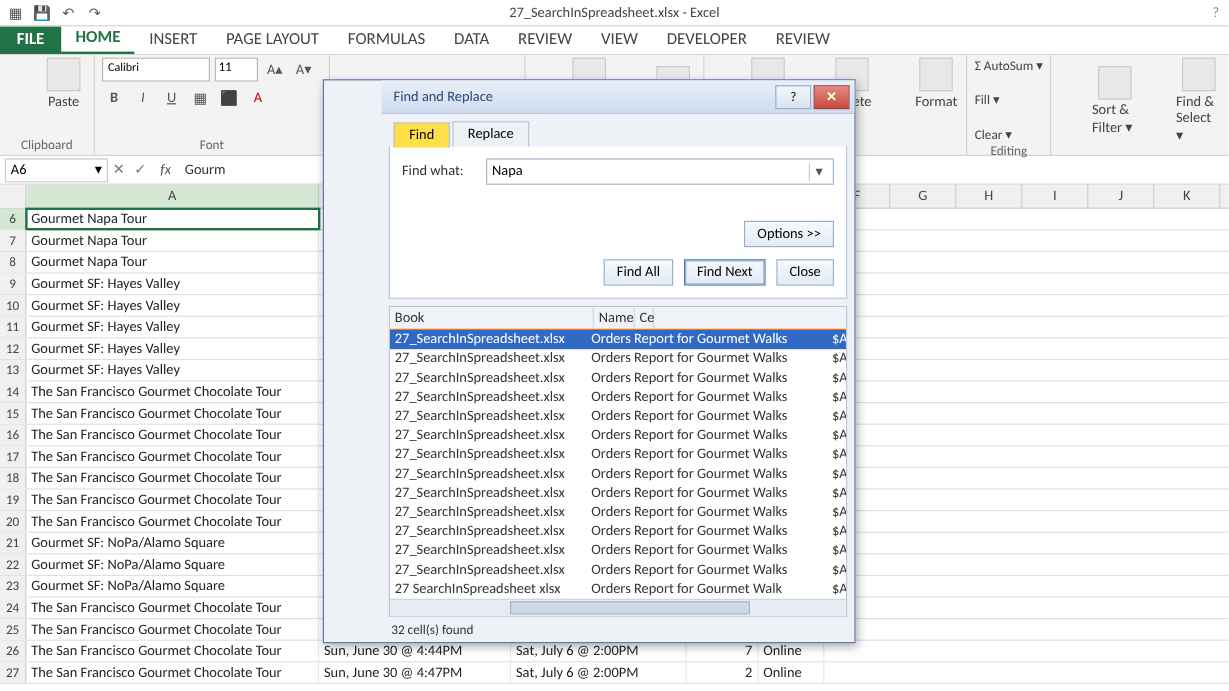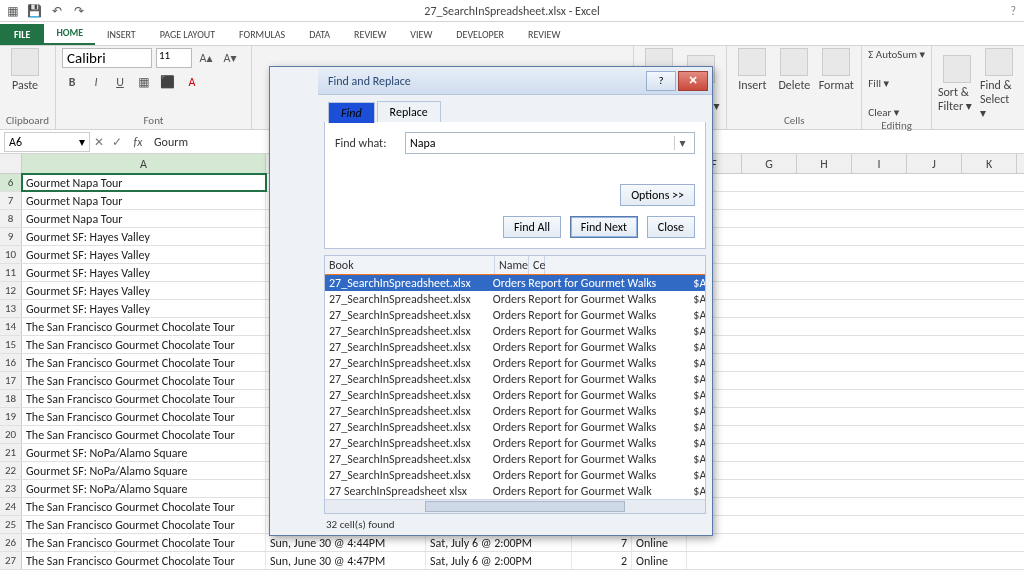--- a/index.html
+++ b/index.html
@@ -3,30 +3,30 @@
 <meta charset="utf-8">
 <style>
 * { margin:0; padding:0; box-sizing:border-box; font-family:"Segoe UI",Calibri,Arial,sans-serif; font-size:12px; }
 body { background:#fff; width:1024px; height:576px; overflow:hidden; position:relative; }
 .titlebar { height:22px; background:#fff; display:flex; align-items:center; justify-content:center; position:relative; border-bottom:1px solid #d4d4d4; }
 .titlebar .qat { position:absolute; left:4px; top:2px; display:flex; gap:4px; }
 .titlebar .qat .qbtn { width:18px; height:18px; display:flex; align-items:center; justify-content:center; color:#555; }
 .titlebar .title { font-size:12px; color:#444; }
 .titlebar .help { position:absolute; right:8px; top:4px; color:#888; }
 .tabs { height:24px; display:flex; align-items:end; background:#fff; border-bottom:1px solid #d4d4d4; }
-.tabs .tab { padding:4px 12px; font-size:10px; color:#444; cursor:pointer; }
+.tabs .tab { padding:4px 12px; font-size:14px; color:#444; cursor:pointer; }
 .tabs .tab.file { background:#217346; color:#fff; font-weight:bold; padding:4px 14px; }
 .tabs .tab.active { color:#217346; font-weight:bold; border-bottom:2px solid #217346; }
 .ribbon { height:84px; background:#f3f3f3; border-bottom:1px solid #d4d4d4; display:flex; }
 .ribbon .group { border-right:1px solid #d4d4d4; padding:2px 6px 0 6px; display:flex; flex-direction:column; justify-content:space-between; }
 .ribbon .group .controls { display:flex; gap:4px; align-items:center; flex-wrap:wrap; }
 .ribbon .group .label { text-align:center; font-size:11px; color:#666; padding-bottom:2px; }
-.ribbon .btnlg { width:38px; display:flex; flex-direction:column; align-items:center; gap:2px; font-size:11px; color:#444; }
+.ribbon .btnlg { width:38px; display:flex; flex-direction:column; align-items:center; gap:2px; font-size:11px; color:#444;margin-left:28px; }
 .ribbon .btnlg .ic { width:28px; height:28px; background:#e8e8e8; border:1px solid #ccc; }
-.ribbon .fontsel { width:90px; height:20px; border:1px solid #bbb; background:#fff; font-size:15px; padding:0 4px; }
+.ribbon .fontsel { width:90px; height:20px; border:1px solid #bbb; background:#fff; font-size:10px; padding:0 4px; }
 .ribbon .sizesel { width:36px; height:20px; border:1px solid #bbb; background:#fff; font-size:11px; padding:0 2px; }
 .ribbon .ibtn { width:20px; height:20px; display:flex; align-items:center; justify-content:center; color:#555; font-size:12px; }
 .ribbon .autosum { font-size:11px; color:#444; }
 .fbar { height:24px; border-bottom:1px solid #d4d4d4; display:flex; align-items:center; }
 .namebox { width:86px; height:20px; border:1px solid #ccc; margin-left:4px; padding:0 4px; font-size:12px; display:flex; align-items:center; justify-content:space-between; }
 .fbar .fx { width:24px; text-align:center; font-style:italic; color:#555; }
 .fbar .formula { flex:1; padding:0 4px; font-size:12px; color:#333; }
 .fbar .fbtn { width:18px; text-align:center; color:#777; }
 .sheet { position:relative; }
 .colhdr { display:flex; height:20px; background:#f0f0f0; border-bottom:1px solid #ccc; }
@@ -51,21 +51,21 @@
 .colcell.selc { background:#d4e8d4; }
 
 .dialog { position:absolute; left:269px; top:66px; width:444px; background:#eef2f7; border:1px solid #5b7aa8; box-shadow:2px 3px 8px rgba(0,0,0,.35);padding-left:48px; }
 .dialog .dtitle { height:28px; background:linear-gradient(#e8eff8,#cfdcee); display:flex; align-items:center; justify-content:space-between; padding:0 4px 0 10px; border-bottom:1px solid #b8c6dc; }
 .dialog .dtitle .t { font-size:12px; color:#2b4875; }
 .dialog .dtitle .winbtns { display:flex; gap:2px; }
 .dialog .dtitle .winbtn { width:30px; height:20px; border:1px solid #9bb0cf; background:linear-gradient(#f3f7fc,#d7e2f0); font-size:11px; text-align:center; line-height:18px; }
 .dialog .dtitle .winbtn.close { background:linear-gradient(#e38a7f,#c94a3b); color:#fff; border-color:#a04038; font-weight:bold; }
 .dialog .dtabs { display:flex; margin:6px 0 0 10px; }
 .dialog .dtab { padding:3px 12px; border:1px solid #b8c6dc; border-bottom:none; background:#eef2f7; font-size:12px; margin-right:2px; }
-.dialog .dtab.active { background:#1d4ed8; position:relative; top:1px;font-style:italic; }
+.dialog .dtab.active { background:#fde047; position:relative; top:1px; }
 .dialog .dbody { background:#fff; border:1px solid #b8c6dc; margin:0 6px 6px 6px; border-top:none; padding:10px; }
 .dialog .findrow { display:flex; align-items:center; gap:8px; }
 .dialog .findrow label { font-size:12px; color:#333; width:62px; }
 .dialog .findrow .input { flex:1; height:22px; border:1px solid #aab8cc; padding:0 4px; font-size:12px; display:flex; align-items:center; justify-content:space-between; }
 .dialog .findrow .input .dd { width:16px; text-align:center; color:#555; border-left:1px solid #ccc; }
 .dialog .opts { text-align:right; margin-top:30px; }
 .dialog .opts .obtn, .dialog .bbtn { border:1px solid #9bb0cf; background:linear-gradient(#f6f9fd,#e3ebf5); padding:3px 10px; font-size:12px; margin-left:6px; }
 .dialog .btnrow { text-align:right; margin-top:10px; }
 .dialog .bbtn.primary { border:1px solid #5b7aa8; box-shadow:0 0 0 1px #8fb4e6 inset; }
 .dialog .results { border:1px solid #b8c6dc; margin:6px 6px 0 6px; background:#fff; }

